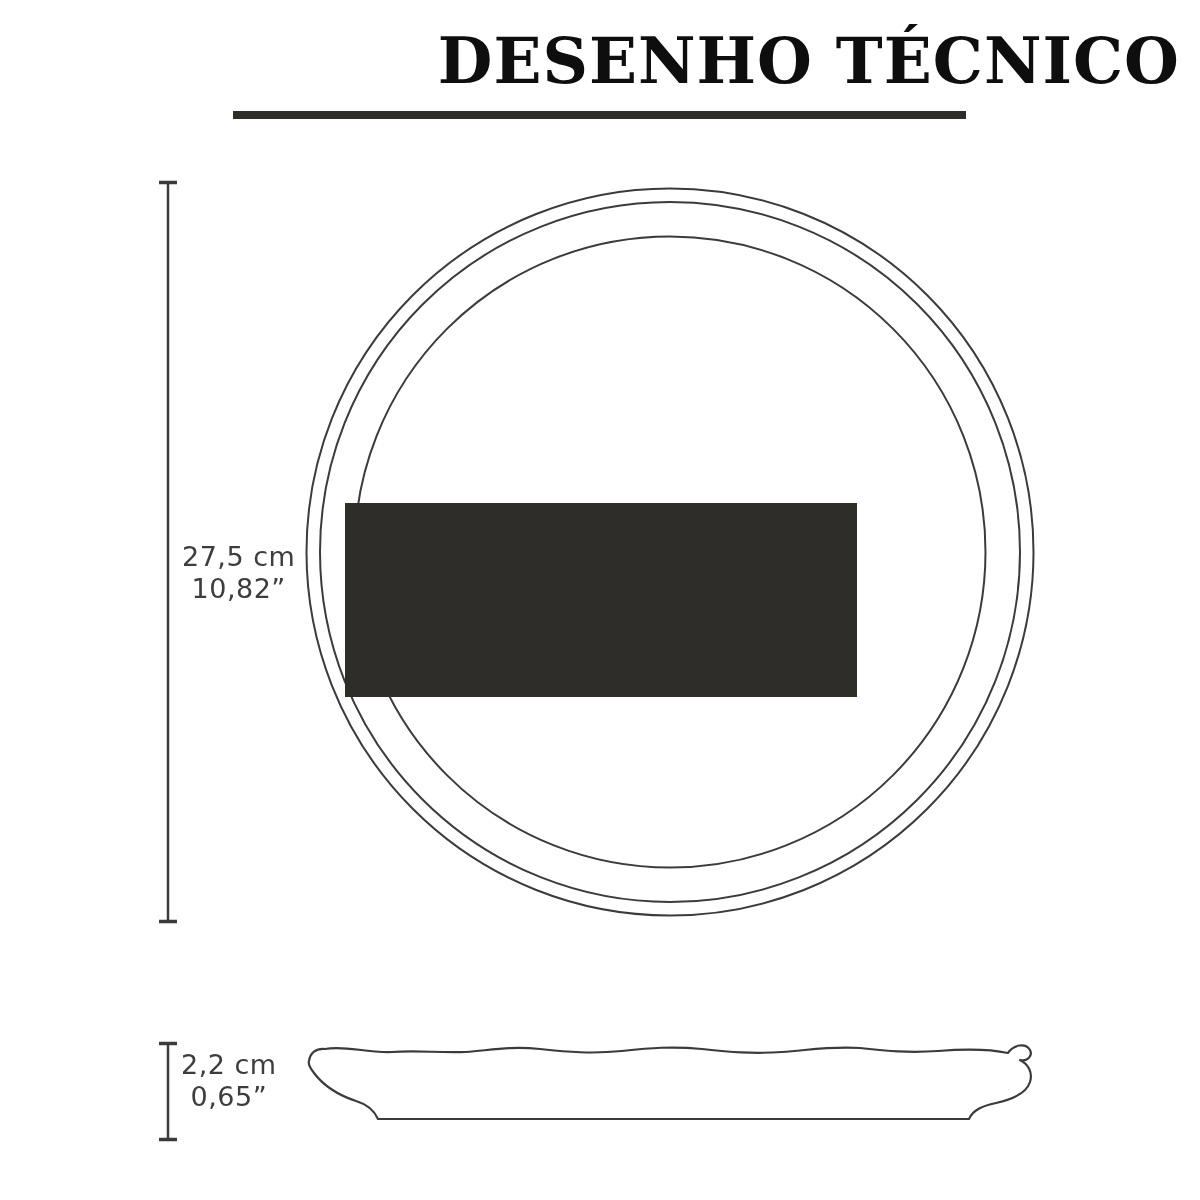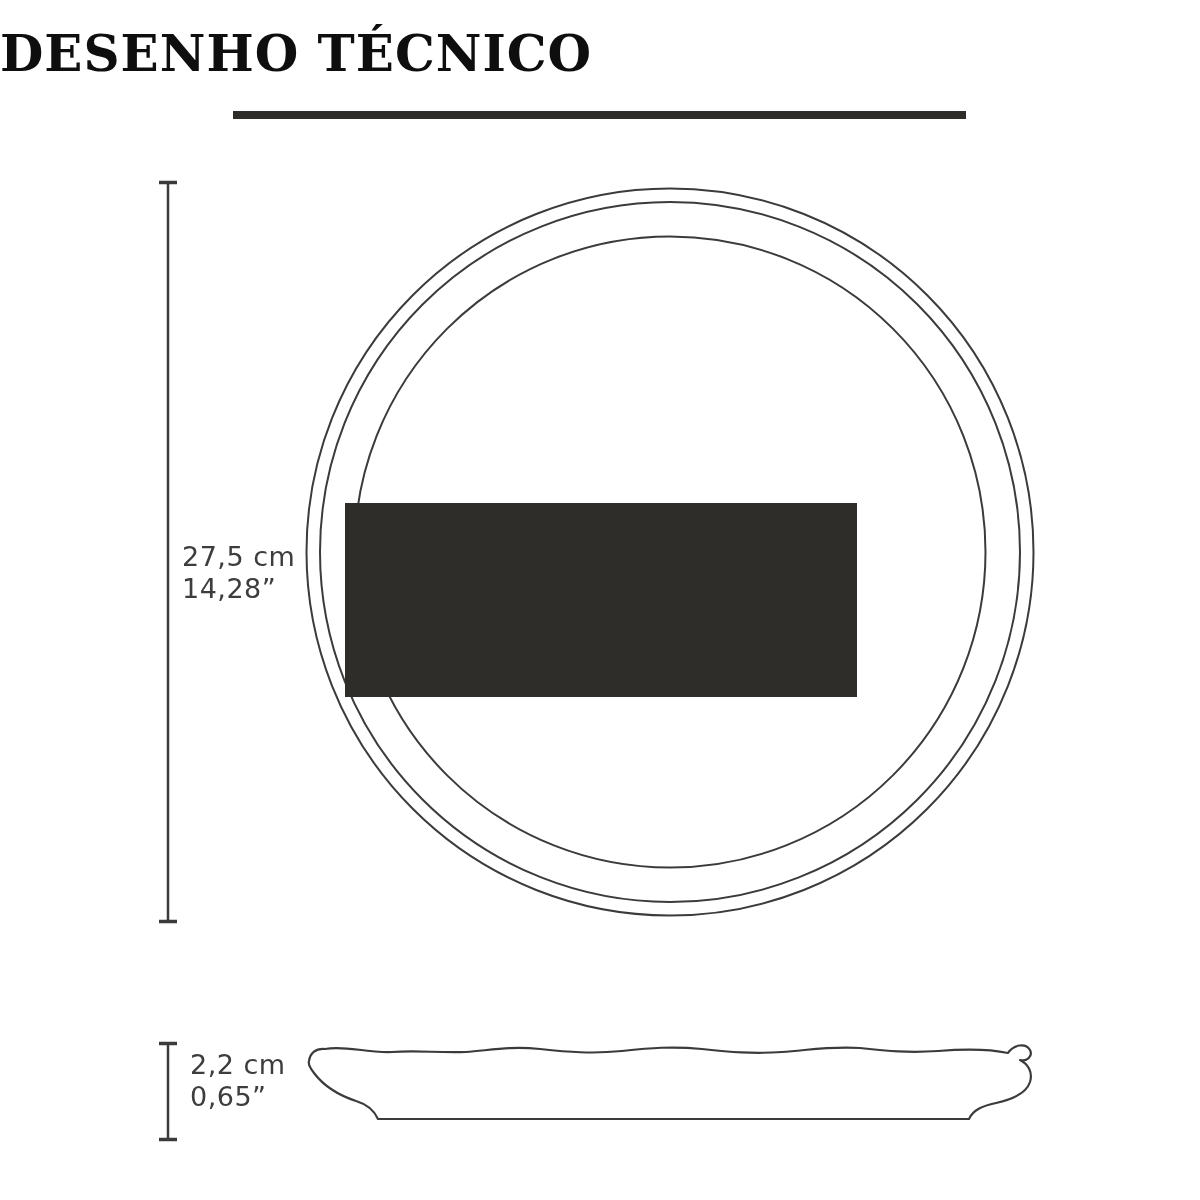--- a/index.html
+++ b/index.html
@@ -13,24 +13,24 @@
     width: 1200px;
     height: 1200px;
     background: var(--color-background, #ffffff);
     overflow: hidden;
   }
   .title {
     position: absolute;
     top: 24px;
     left: 0;
     width: 1180px;
-    text-align: left;
+    text-align: right;
     font-family: "DejaVu Serif", "Liberation Serif", serif;
     font-weight: bold;
-    font-size: 50px;
+    font-size: 63px;
     letter-spacing: 1px;
     color: var(--color-title-text, #0e0e0e);
     white-space: nowrap;
   }
   .title-underline {
     position: absolute;
     left: 233px;
     top: 111px;
     width: 733px;
     height: 8px;
@@ -49,23 +49,24 @@
     fill: var(--color-redaction-box, #2e2d2a);
     stroke: none;
   }
   .dim-label {
     position: absolute;
     font-size: 27px;
     line-height: 32px;
     letter-spacing: 0.5px;
     color: var(--color-dimension-text, #3d3d3d);
     white-space: nowrap;
+    text-align: center;
   }
   .dim-label-top { left: 182px; top: 541px; }
-  .dim-label-side { left: 190px; top: 1049px; }
+  .dim-label-side { left: 181px; top: 1049px; }
 </style>
 </head>
 <body>
 
 <div class="page">
 
   <div class="title">DESENHO TÉCNICO</div>
 
   <div class="title-underline"></div>
 
@@ -109,21 +110,21 @@
              C 982 1106 973 1110 969 1119
              L 378 1119
              C 374 1110 366 1104 356 1101
              C 338 1095 323 1085 314 1073
              C 310 1068 308 1064 309 1061
              Z"></path>
   </svg>
 
   <div class="dim-label dim-label-top">
     <div>27,5 cm</div>
-    <div>14,28”</div>
+    <div>10,82”</div>
   </div>
 
   <div class="dim-label dim-label-side">
     <div>2,2 cm</div>
     <div>0,65”</div>
   </div>
 
 </div>
 
 </body></html>

